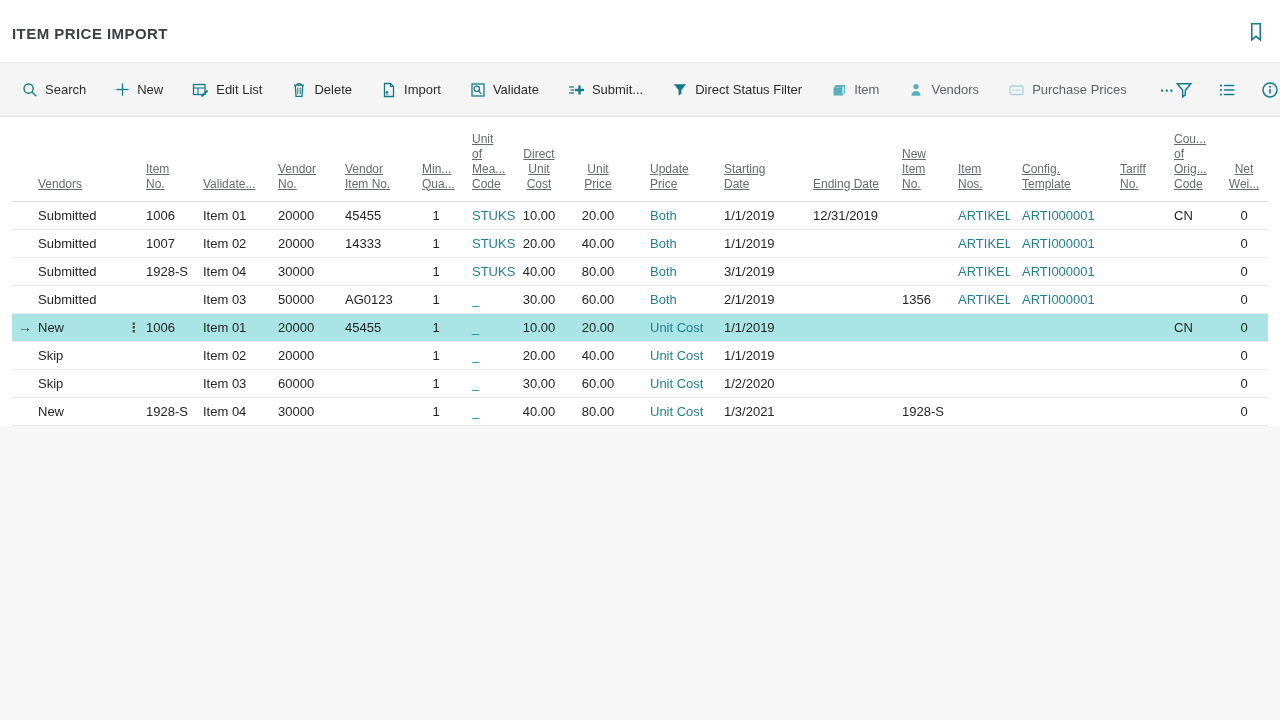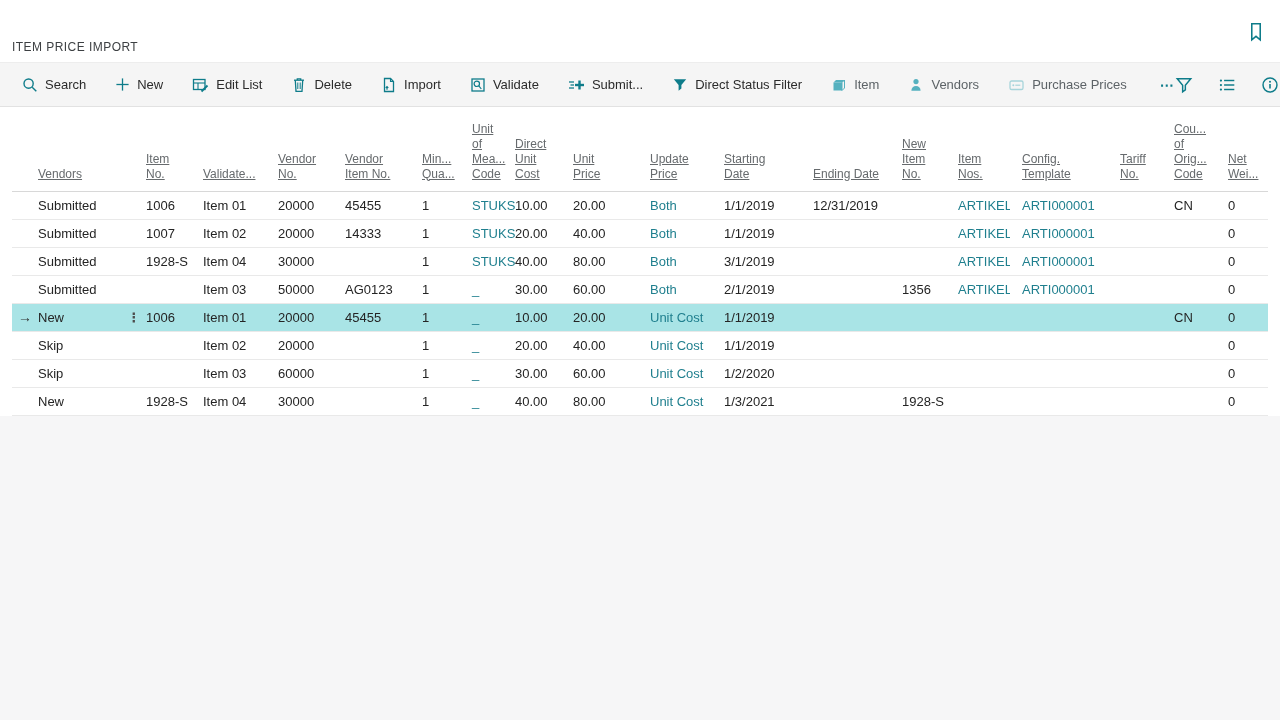--- a/index.html
+++ b/index.html
@@ -1,27 +1,27 @@
 <!DOCTYPE html>
 <html><head>
 <meta charset="utf-8">
 <style>
   * { margin:0; padding:0; box-sizing:border-box; }
   html,body { width:1280px; height:720px; overflow:hidden; }
   body { font-family:"Liberation Sans","DejaVu Sans",sans-serif; background:#f6f6f7; }
 
   
   .titlebar { height:62px; background:#ffffff; position:relative; }
-  .page-title { position:absolute; left:12px; top:40px; font-size:12px; font-weight:normal;
+  .page-title { position:absolute; left:12px; top:25px; font-size:15px; font-weight:bold;
                 letter-spacing:.45px; color:#3d4043; }
   .bookmark-btn { position:absolute; right:13px; top:22px; width:20px; height:20px;
                   background:none; border:none; cursor:pointer; }
 
   
-  .toolbar { height:45px; background:#f5f5f5; border-top:1px solid #ededed;
+  .toolbar { height:55px; background:#f5f5f5; border-top:1px solid #ededed;
              border-bottom:1px solid #e2e2e2; display:flex; align-items:center;
              padding:0 14px 0 22px; }
   .tb-left { display:flex; align-items:center; gap:29px; }
   .tb-item { display:flex; align-items:center; gap:7px; background:none; border:none;
              cursor:pointer; font-family:inherit; font-size:13px; color:#2b2b2b; white-space:nowrap; }
   .tb-item.dim { color:#5d6367; }
   .tb-more { background:none; border:none; cursor:pointer; color:#0e7c8a; font-size:14px;
              font-weight:bold; letter-spacing:1px; margin-left:4px; }
   .tb-right { margin-left:auto; display:flex; align-items:center; gap:23px; }
   .tb-iconbtn { background:none; border:none; cursor:pointer; width:20px; height:20px; padding:0; }
@@ -29,21 +29,21 @@
 
   
   .tablewrap { background:#ffffff; }
   table { border-collapse:collapse; table-layout:fixed; width:1256px; margin:0 12px; }
   th { vertical-align:bottom; padding:0 0 9px 0; font-weight:normal; color:#666a6d;
        font-size:12px; line-height:15px; white-space:pre-line; text-align:left;
        border-bottom:1px solid #d8d8d8; overflow:hidden;text-decoration:underline; }
   td { height:28px; padding:0; border-bottom:1px solid #e9e9e9; font-size:13px;
        color:#242424; white-space:nowrap; overflow:hidden; text-align:left; }
   tr.selected td { background:#a9e4e6; }
-  .a-r { text-align:left; }
+  .a-r { text-align:center; }
   .a-c { text-align:center !important; }
   .p-l12 { padding-left:12px !important; }
   .p-r10 { padding-right:10px !important; }
   .p-r15 { padding-right:15px !important; }
   .p-r8  { padding-right:8px !important; }
   .cell-link { color:#1f7f8e; cursor:pointer;text-align:right; }
   .row-arrow { color:#333; font-size:14px; }
   .row-menu  { color:#4d4d4d; font-size:13px; font-weight:bold; cursor:pointer; }
 </style>
 </head>

